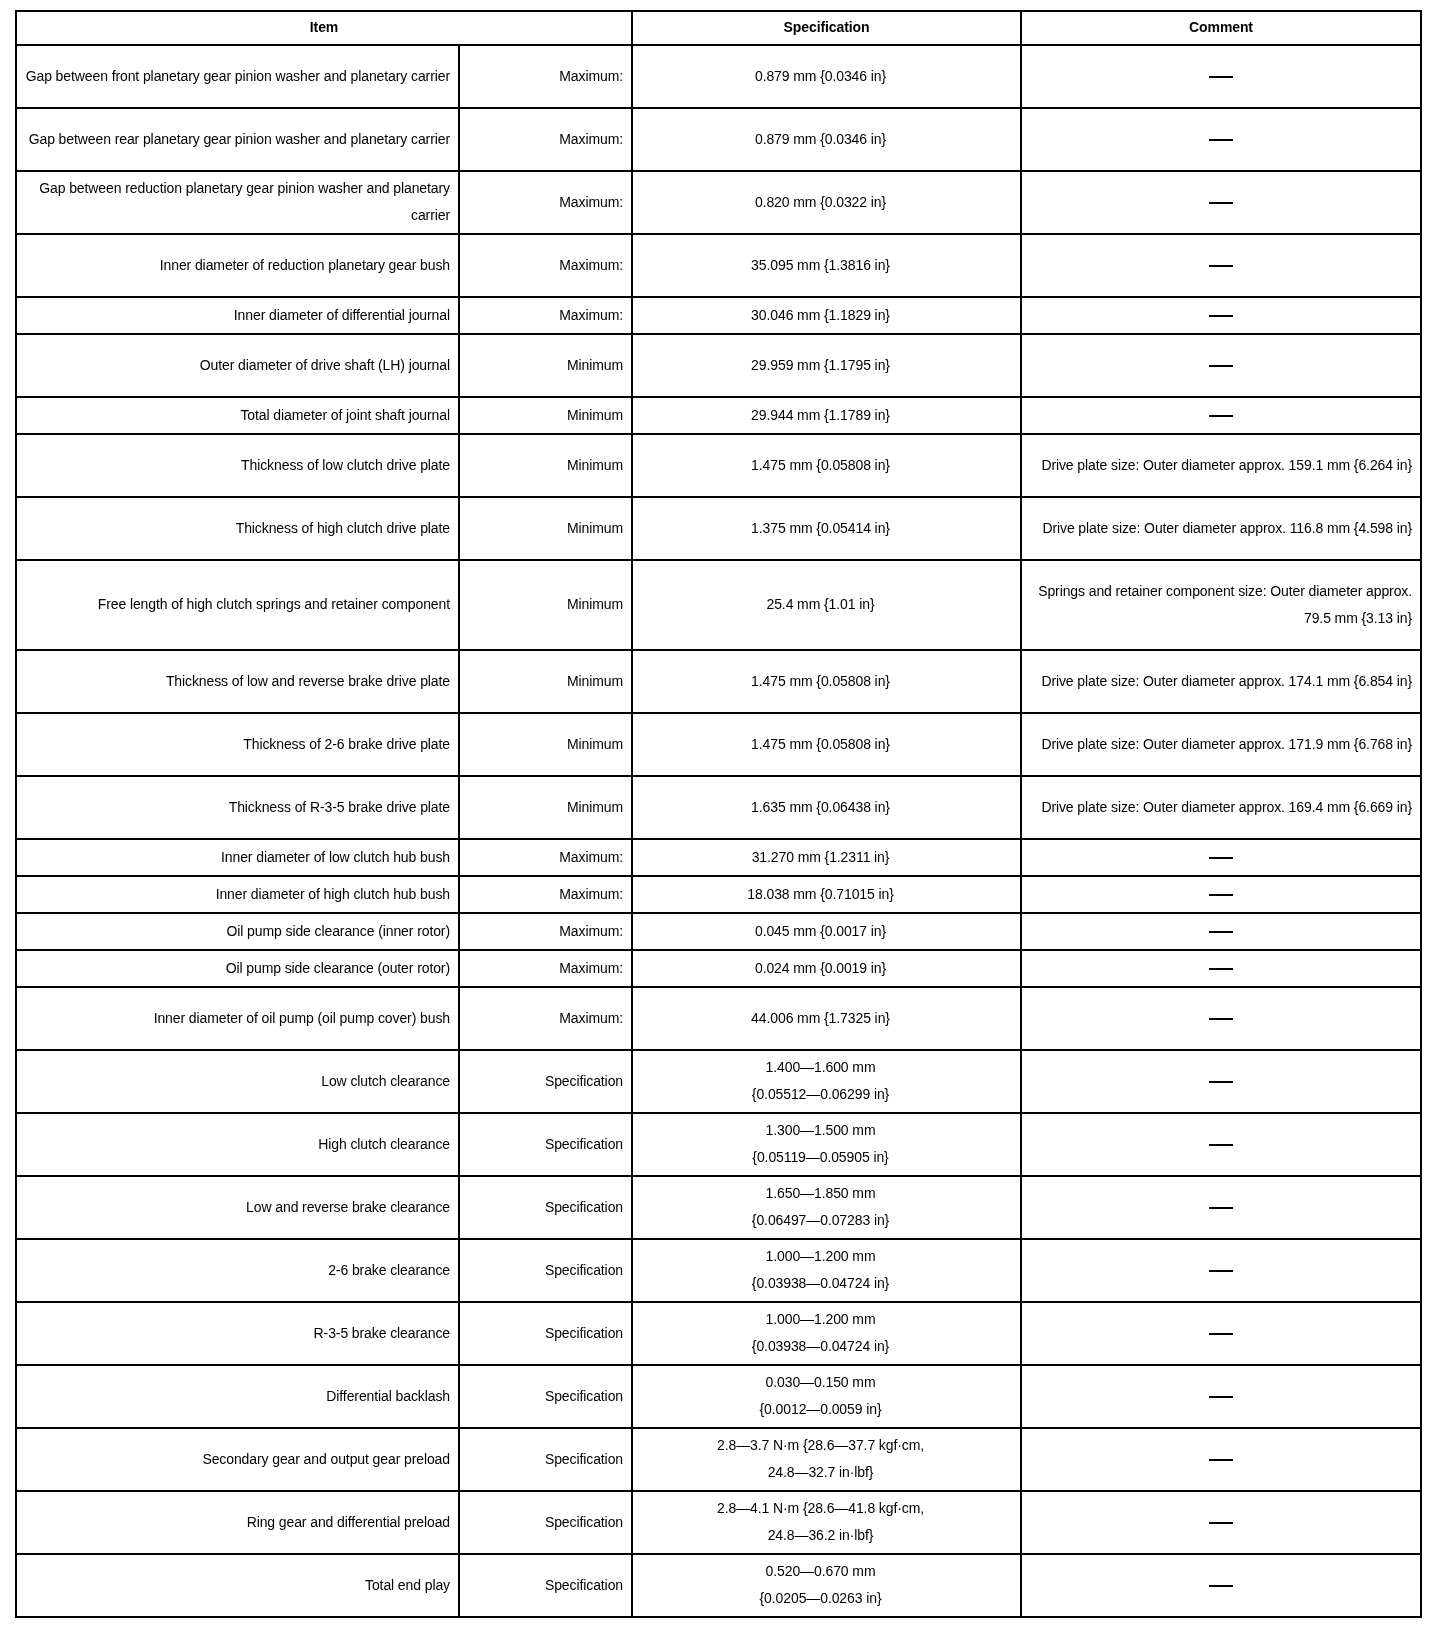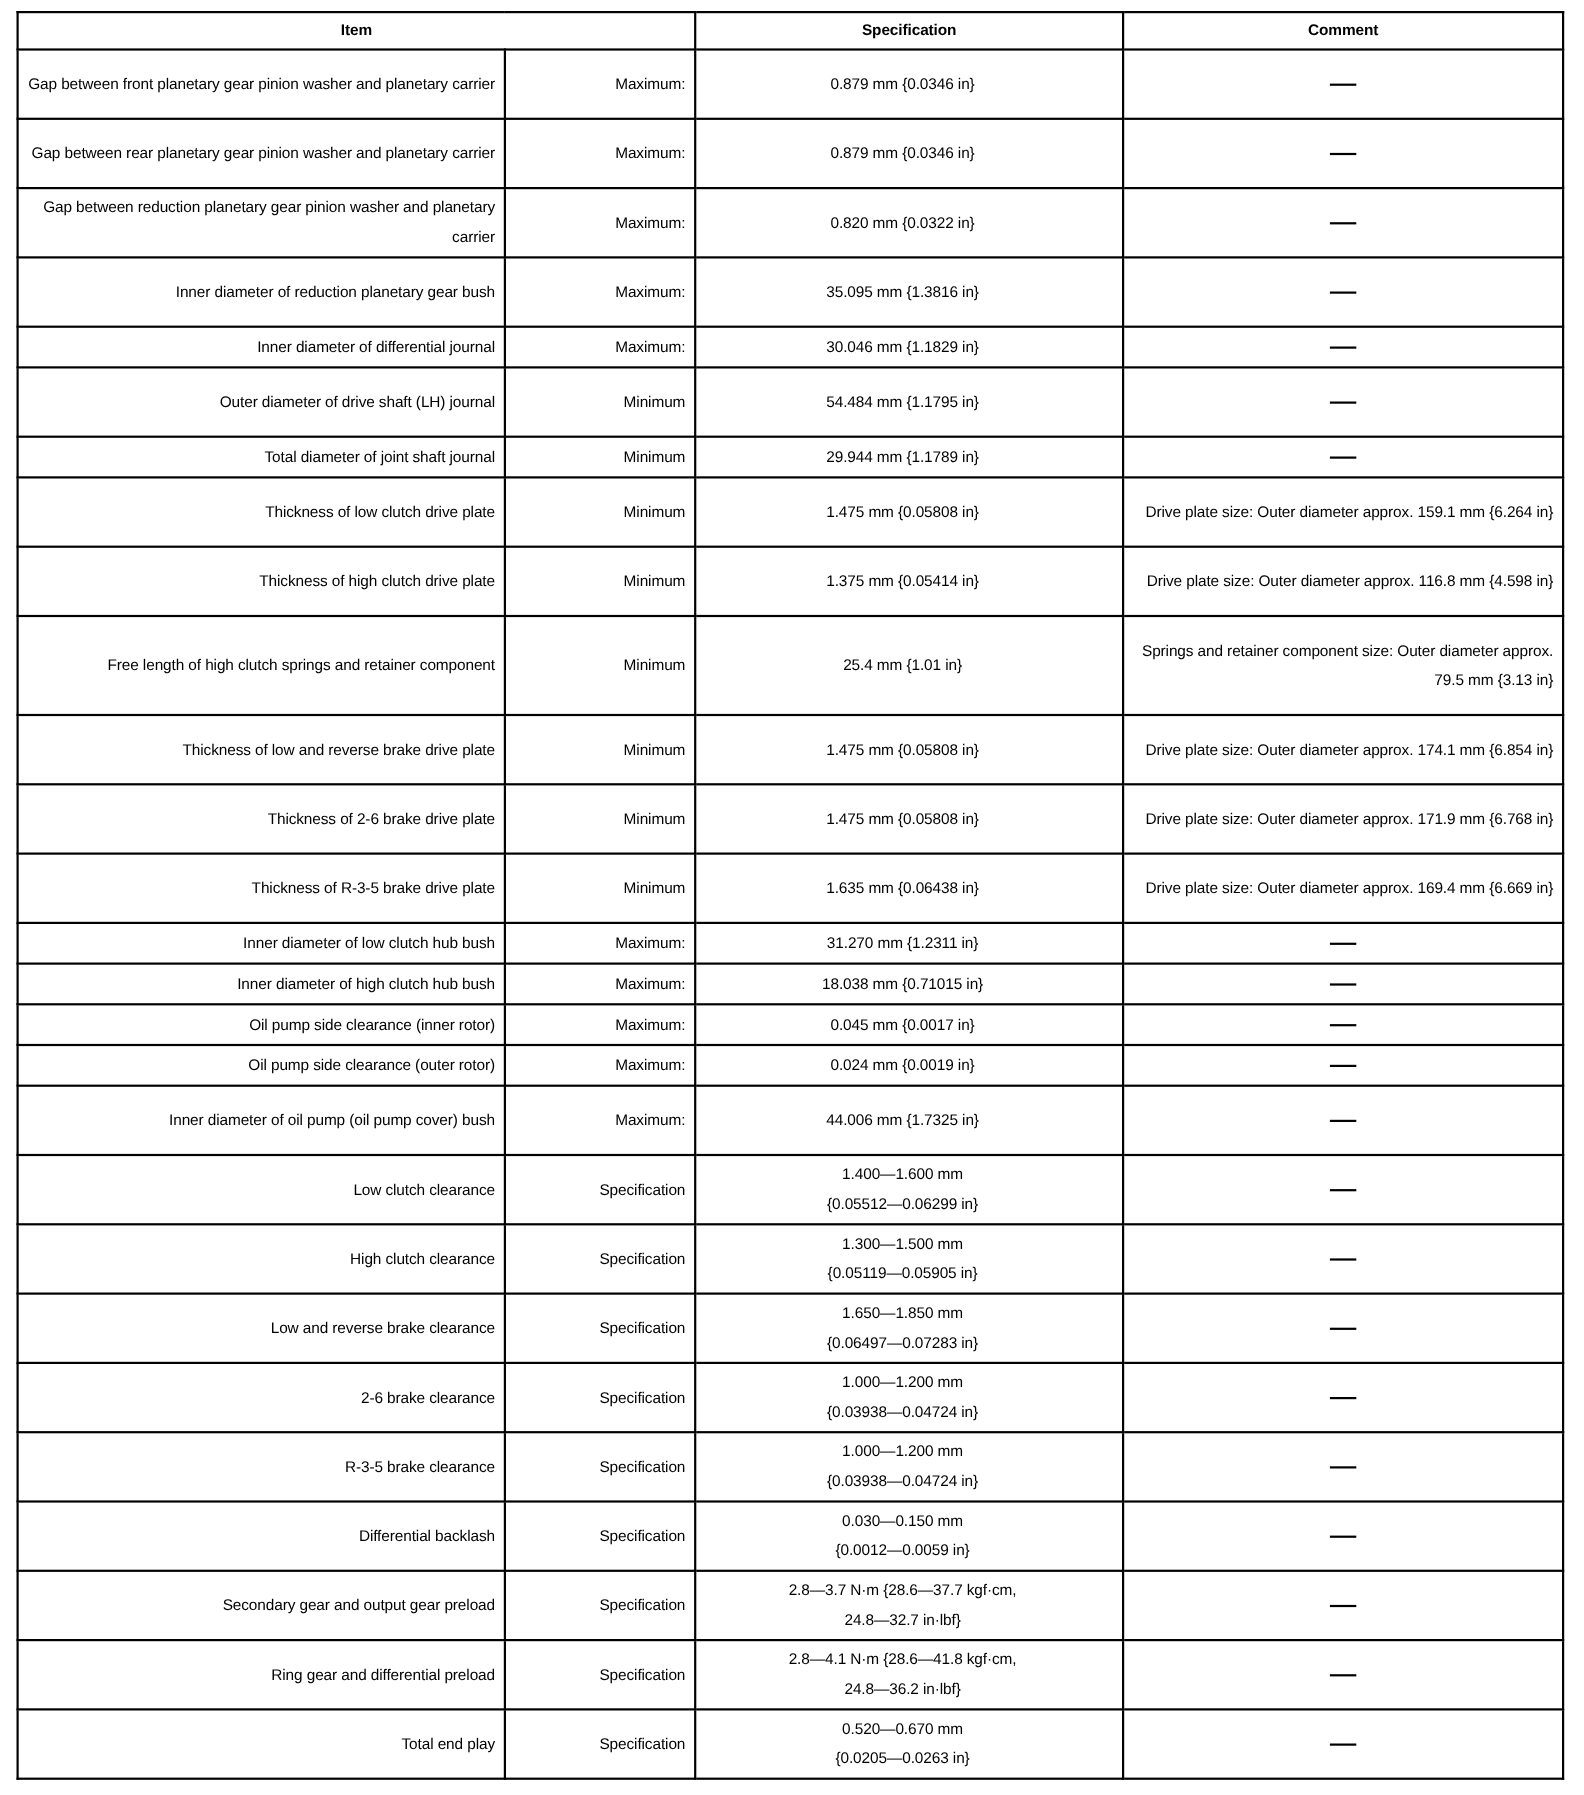--- a/index.html
+++ b/index.html
@@ -103,21 +103,21 @@
       </tr>
       <tr class="h1">
         <td class="item">Inner diameter of differential journal</td>
         <td class="kind">Maximum:</td>
         <td class="spec">30.046 mm {1.1829 in}</td>
         <td class="comment dash"><span class="dash-mark"></span></td>
       </tr>
       <tr class="h2">
         <td class="item">Outer diameter of drive shaft (LH) journal</td>
         <td class="kind">Minimum</td>
-        <td class="spec">54.484 mm {1.1795 in}</td>
+        <td class="spec">29.959 mm {1.1795 in}</td>
         <td class="comment dash"><span class="dash-mark"></span></td>
       </tr>
       <tr class="h1">
         <td class="item">Total diameter of joint shaft journal</td>
         <td class="kind">Minimum</td>
         <td class="spec">29.944 mm {1.1789 in}</td>
         <td class="comment dash"><span class="dash-mark"></span></td>
       </tr>
       <tr class="h2">
         <td class="item">Thickness of low clutch drive plate</td>

